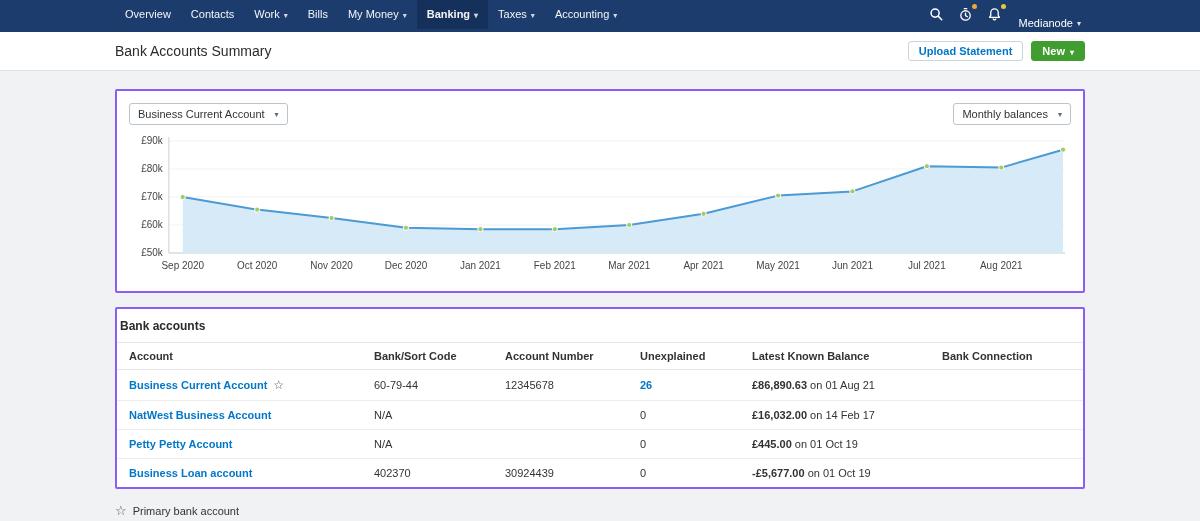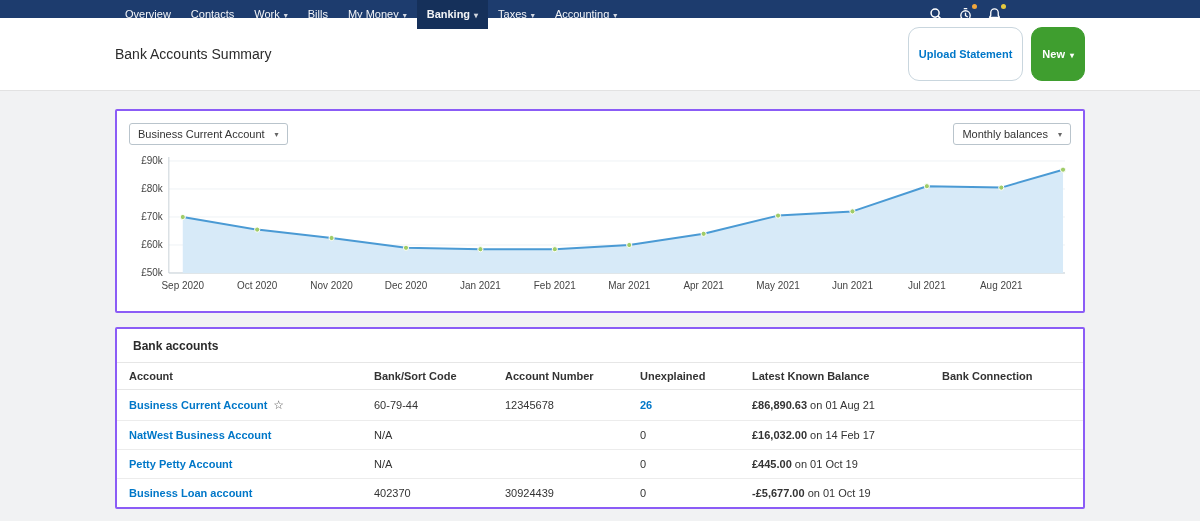--- a/index.html
+++ b/index.html
@@ -6,21 +6,21 @@
   html,body { width:1200px; }
   body {
     font-family:"Liberation Sans", sans-serif;
     background:#f1f2f3;
     min-height:521px;
     color:#333;
   }
   .container { width:970px; margin:0 auto; }
 
   
-  nav.topbar { background:var(--navbar-bg,#1d3c6e); height:18px; }
+  nav.topbar { background:var(--navbar-bg,#1d3c6e); height:32px; }
   .nav-inner { width:970px; margin:0 auto; display:flex; justify-content:space-between; align-items:stretch; height:29px; }
   .nav-items { display:flex; align-items:stretch; }
   .nav-item {
     color:rgba(255,255,255,.95); font-size:11px; line-height:29px;
     padding:0 10px; text-decoration:none; white-space:nowrap; cursor:pointer;
   }
   .nav-item.active { background:var(--navbar-active-bg,#152f59);font-weight:bold; }
   .nav-caret { font-size:8px; margin-left:4px; opacity:.85; }
   .nav-right { display:flex; align-items:flex-end; gap:3px; }
   .icon-btn {
@@ -31,41 +31,41 @@
   .badge-dot { position:absolute; top:4px; right:2px; width:5px; height:5px; border-radius:50%; }
   .badge-dot.orange { background:var(--badge-orange,#f0a63c); }
   .badge-dot.yellow { background:var(--badge-yellow,#e4c93f); }
   .user-menu { color:#fff; font-size:11px; display:flex; align-items:center; padding:0 4px 0 8px; cursor:pointer; }
 
   
   header.page-header { background:#fff; border-bottom:1px solid #e2e2e2; }
   .header-inner { width:970px; margin:0 auto; display:flex; justify-content:space-between; align-items:center; padding:9px 0; }
   h1.page-title { font-size:14px; font-weight:400; color:#2b2b2b; }
   .header-actions { display:flex; gap:8px; }
-  .btn { font-family:inherit; font-size:11px; font-weight:700; border-radius:11px; padding:20px 10px; cursor:pointer; }
+  .btn { font-family:inherit; font-size:11px; font-weight:700; border-radius:3px; padding:3px 10px; cursor:pointer; }
   .btn-outline { background:#fff; border:1px solid #c9d6de; color:var(--link-blue,#0077c8); }
   .btn-green { background:var(--green-button,#3f9e2f); border:1px solid var(--green-button,#3f9e2f); color:#fff; }
   .btn-green .caret { font-size:8px; margin-left:5px; }
 
   
   main { padding:18px 0 24px; }
   .card { background:#fff; border:2px solid #8b5cf6; border-radius:2px; }
   .chart-card { padding:12px; }
   .filters { display:flex; justify-content:space-between; margin-bottom:6px; }
   .select {
     display:inline-flex; align-items:center; background:#fff;
     border:1px solid #b9c4cc; border-radius:3px; padding:4px 8px;
     font-size:11px; color:#333; cursor:pointer;
   }
   .sel-caret { font-size:8px; color:#666; margin-left:10px; }
   #chart-svg { width:100%; height:148px; display:block; }
 
   
   .table-card { margin-top:14px; }
-  .table-card h2 { font-size:12px; font-weight:700; padding:10px 16px 9px; color:#2b2b2b; }
+  .table-card h2 { font-size:12px; font-weight:700; padding:10px 3px 9px; color:#2b2b2b; }
   table.accounts { width:100%; border-collapse:collapse; font-size:11px; }
   table.accounts th {
     text-align:left; font-size:11px; font-weight:700; color:#333;
     padding:7px 8px; border-top:1px solid #e6e6e6; border-bottom:1px solid #e6e6e6;
   }
   table.accounts td { padding:8px 8px; border-bottom:1px solid #ececec; vertical-align:middle; }
   table.accounts tr:last-child td { border-bottom:none; }
   table.accounts th:first-child, table.accounts td:first-child { padding-left:12px; }
   .col-account { width:249px;margin-top:20px; } .col-sort { width:131px; } .col-number { width:135px; }
   .col-unexp { width:112px; } .col-balance { width:190px;margin-left:7px; } .col-conn { width:auto; }

